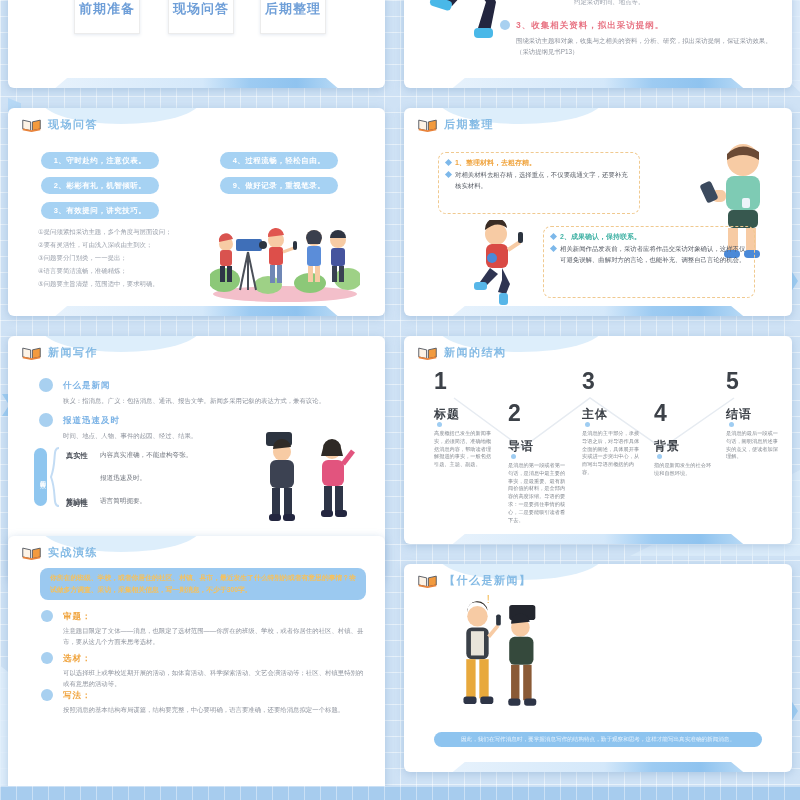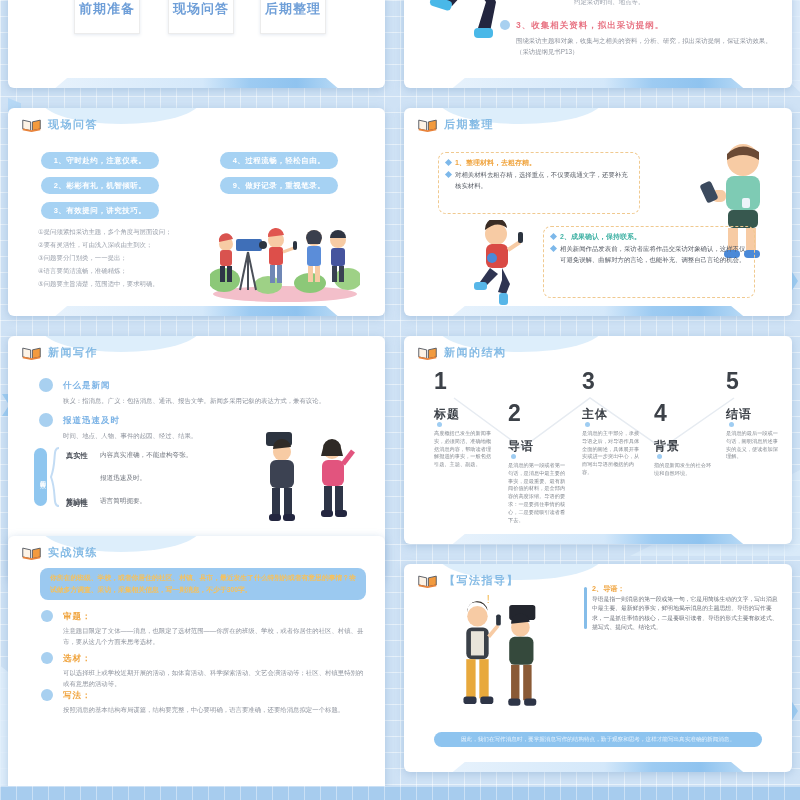--- a/index.html
+++ b/index.html
@@ -351,21 +351,21 @@
 <section class="card" style="left:404px;top:564px;width:388px;height:208px;">
   <div class="arc"></div>
   <div class="ctitle">
     <span class="book">
       <svg viewBox="0 0 24 16" width="21" height="15">
           <path d="M2 13 L2 3 L11 5 L11 15 Z" fill="#fdf3e6" stroke="#4a4f58" stroke-width="1"></path>
           <path d="M22 13 L22 3 L13 5 L13 15 Z" fill="#f29a3e" stroke="#4a4f58" stroke-width="1"></path>
           <path d="M2 13.5 L12 15.5 L22 13.5" fill="none" stroke="#e8833a" stroke-width="2"></path>
         </svg>
     </span>
-    <span class="txt">【写法指导】</span>
+    <span class="txt">【什么是新闻】</span>
   </div>
   <div style="position:absolute;left:44px;top:28px;width:100px;height:140px;">
     <svg viewBox="0 0 100 150" width="100" height="140">
       <circle cx="28" cy="26" r="11" fill="#f7cba4"></circle>
       <path d="M17 22 a11 11 0 0 1 22 -2 q-4 -10 -14 -9 q-8 1 -8 11z" fill="#2f2a26"></path>
       <rect x="16" y="38" width="24" height="34" rx="6" fill="#3a4048"></rect>
       <rect x="21" y="42" width="14" height="26" fill="#e8e4da"></rect>
       <line x1="40" y1="48" x2="50" y2="36" stroke="#f7cba4" stroke-width="4"></line>
       <rect x="48" y="24" width="5" height="12" rx="2" fill="#2c3440"></rect>
       <text x="38" y="12" font-size="11" fill="#f2b13c">!</text>
@@ -377,22 +377,18 @@
       <circle cx="74" cy="38" r="10" fill="#f7cba4"></circle>
       <path d="M64 34 a10 10 0 0 1 20 -2z" fill="#23262e"></path>
       <rect x="62" y="48" width="26" height="30" rx="6" fill="#35493c"></rect>
       <rect x="64" y="78" width="9" height="38" fill="#8a5a36"></rect>
       <rect x="77" y="78" width="9" height="38" fill="#8a5a36"></rect>
       <rect x="61" y="114" width="13" height="8" rx="3" fill="#2e3547"></rect>
       <rect x="78" y="114" width="13" height="8" rx="3" fill="#2e3547"></rect>
     </svg>
   </div>
   <div style="position:absolute;left:180px;top:20px;width:196px;">
-    <div class="gsec">
-      <div class="gh">2、导语：</div>
-      <div class="gb">导语是指一则消息的第一段或第一句，它是用简练生动的文字，写出消息中最主要、最新鲜的事实，鲜明地揭示消息的主题思想。导语的写作要求，一是抓住事情的核心，二是要吸引读者。导语的形式主要有叙述式、描写式、提问式、结论式。</div>
-    </div>
   </div>
   <div class="footpill" style="left:30px;top:168px;width:328px;height:15px;">因此，我们在写作消息时，要掌握消息写作的结构特点，勤于观察和思考，这样才能写出真实准确的新闻消息。</div>
   <div class="trap"></div>
 </section>
 
 <div class="bottom-strip"></div>
 
 </body></html>

